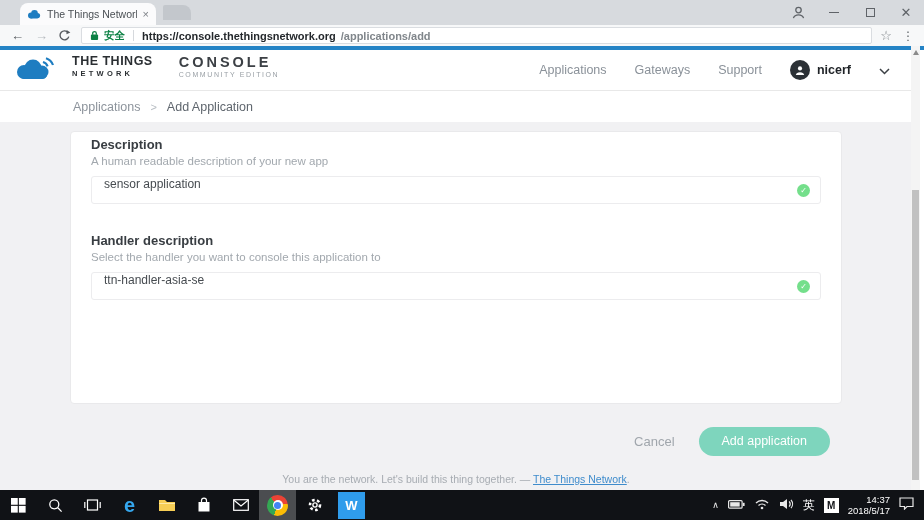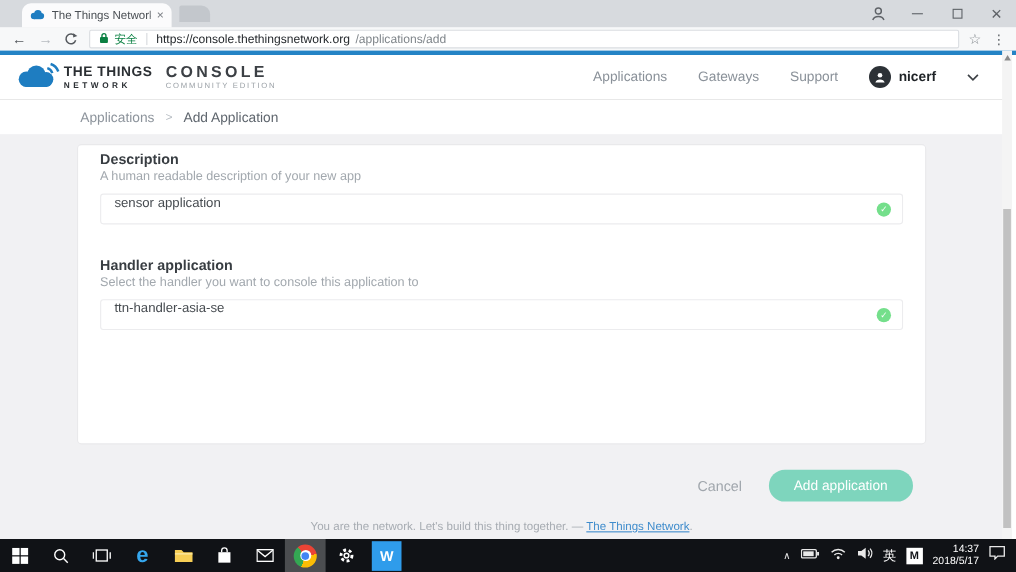--- a/index.html
+++ b/index.html
@@ -18,33 +18,33 @@
   .win-btn { width:36px; height:25px; display:flex; align-items:center; justify-content:center; color:#5f6368; }
   .wc-min { width:10px; border-top:1.4px solid #5f6368; }
   .wc-restore { width:9px; height:9px; border:1.3px solid #5f6368; }
   .wc-close { font-size:13px; }
 
   .toolbar { position:absolute; left:0; top:25px; width:924px; height:21px; background:#f7f8f9; display:flex; align-items:center; }
   .nav-arrow { font-size:13px; margin-left:11px; color:#55595e; }
   .nav-arrow.disabled { color:#b7bbc0; }
   .reload { margin-left:10px; display:flex; }
   .omnibox { margin-left:10px; flex:1; height:17px; background:#fff; border:1px solid #dadde1; border-radius:2px;
-             display:flex; align-items:center; padding:0 8px; gap:5px; }
+             display:flex; align-items:center; padding:0 8px; gap:5px;font-weight:bold; }
   .secure { color:#0b8043; font-size:10.5px; display:flex; align-items:center; gap:4px; }
   .omni-divider { width:1px; height:11px; background:#d6d9dd; margin:0 3px; }
   .url-host { font-size:11px; color:#24282c; }
   .url-path { font-size:11px; color:#80868b; }
   .star { font-size:13px; color:#80868b; margin:0 10px 0 8px; }
   .dots { font-size:12px; color:#5f6368; margin-right:10px; letter-spacing:0; }
 
   
   .bluebar { position:absolute; left:0; top:46px; width:924px; height:4px; }
   .site-header { position:absolute; left:0; top:50px; width:912px; height:41px; background:#fff;
                  border-bottom:1px solid #e8e8e8; display:flex; align-items:center; }
-  .logo { display:flex; align-items:center; gap:0; margin-left:12px; }
+  .logo { display:flex; gap:14px; margin-left:12px; }
   .brand-text .l1 { font-size:12.5px; font-weight:bold; color:#2b2f33; letter-spacing:0.5px; }
   .brand-text .l2 { font-size:7.5px; font-weight:bold; color:#2b2f33; letter-spacing:3.2px; margin-top:1px; }
   .product-text { margin-left:12px; }
   .product-text .p1 { font-size:14.5px; font-weight:bold; color:#3c4045; letter-spacing:3px; }
   .product-text .p2 { font-size:7px; color:#9aa0a6; letter-spacing:1.6px; margin-top:1px; }
   .site-nav { margin-left:auto; display:flex; align-items:center; margin-right:22px; }
   .site-nav a { text-decoration:none; font-size:12.5px; color:#8a9199; margin-right:28px; }
   .user-chip { display:flex; align-items:center; gap:7px; margin-right:28px; }
   .avatar { width:20px; height:20px; border-radius:50%; background:#2c3136; display:flex; align-items:center; justify-content:center; }
   .user-name { font-size:12.5px; font-weight:bold; color:#1f2327; }
@@ -231,21 +231,21 @@
         <div class="sec-title">Description</div>
         <div class="sec-sub">A human readable description of your new app</div>
         <div class="field">
           <span class="value">sensor application</span>
           <span class="valid-check" style="background: rgb(116, 223, 139);">✓</span>
         </div>
       </div>
 
 
       <div class="sec3">
-        <div class="sec-title">Handler application</div>
+        <div class="sec-title">Handler description</div>
         <div class="sec-sub">Select the handler you want to console this application to</div>
         <div class="field">
           <span class="value">ttn-handler-asia-se</span>
           <span class="valid-check" style="background: rgb(116, 223, 139);">✓</span>
         </div>
       </div>
 
     </div>
 
     <div class="actions">

